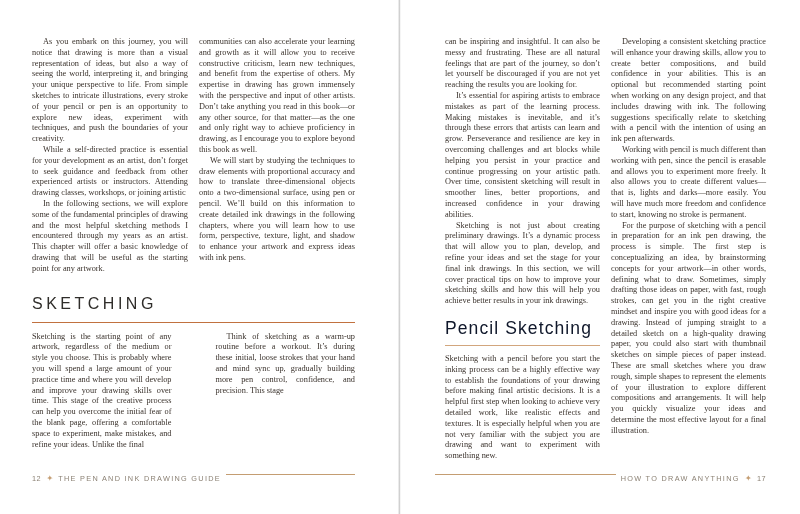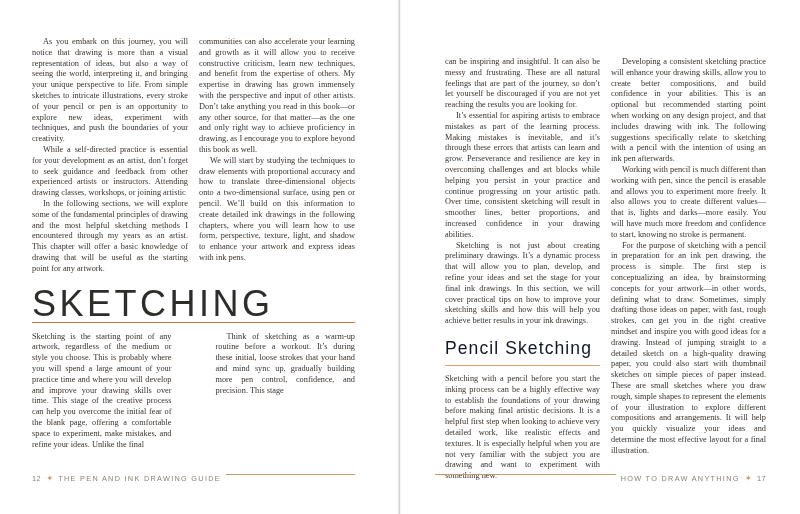--- a/index.html
+++ b/index.html
@@ -16,34 +16,34 @@
   .page { width: 399px; height: 514px; position: relative; }
   .page-left  { padding: 37px 44px 0 32px; }
   .page-right { padding: 37px 32px 0 46px; }
   .gutter {
     position: absolute; left: 398px; top: 0;
     width: 3px; height: 514px;
     background: linear-gradient(to right, #ffffff, #c9c9c9 45%, #ededed 70%, #ffffff);
   }
   .cols { display: flex; gap: 11px; }
   .col { width: 156px; }
-  .page-right .col { width: 155px; margin-top: 20px; }
+  .page-right .col { width: 155px; }
   p.para {
     margin: 0;
     font-size: 8.3px;
     line-height: 10.8px;
     text-align: justify;
     hyphens: auto;
     -webkit-hyphens: auto;
   }
   p.indent { text-indent: 11px; }
   .section-title {
     font-family: "Liberation Sans", sans-serif;
     font-weight: 400;
-    font-size: 36px;
+    font-size: 16px;
     line-height: 30px;
     letter-spacing: 3.5px;
     color: #2f2d2a;
     margin: 14px 0 0 0;
   }
   .section-rule {
     border: none; height: 0;
     border-top: 1.4px solid #c1713f;
     margin: 3px 0 0 0;
   }

